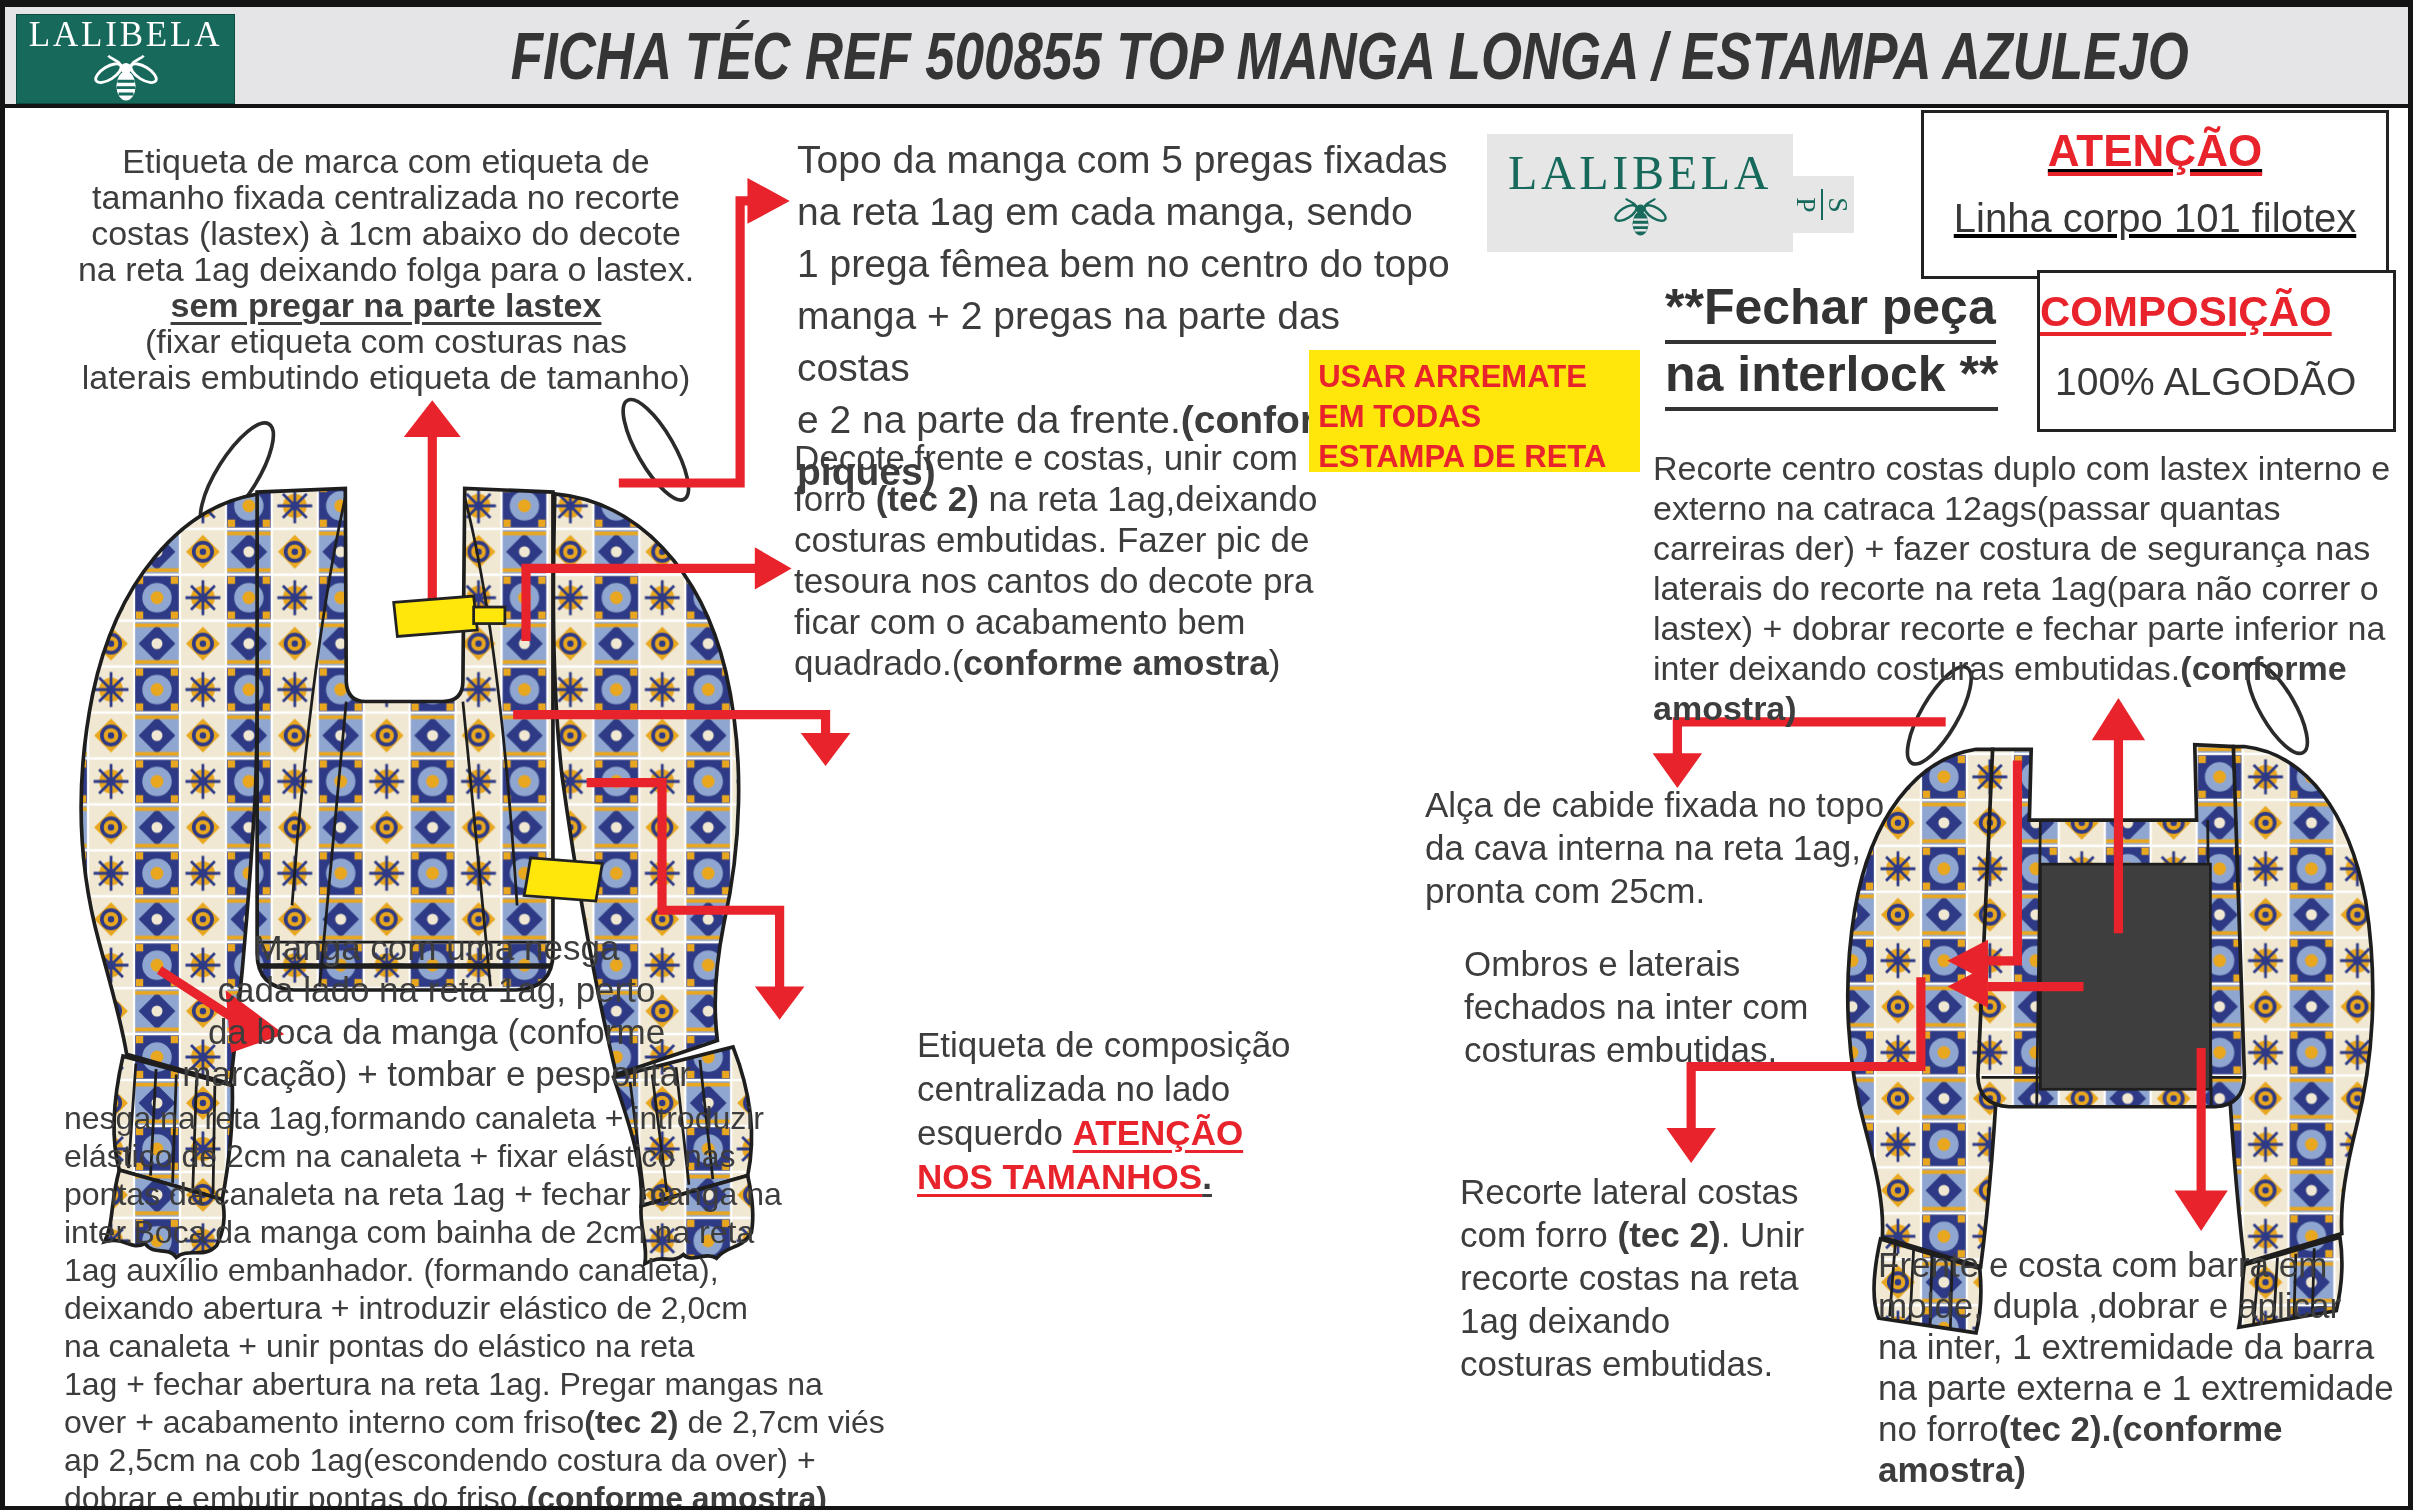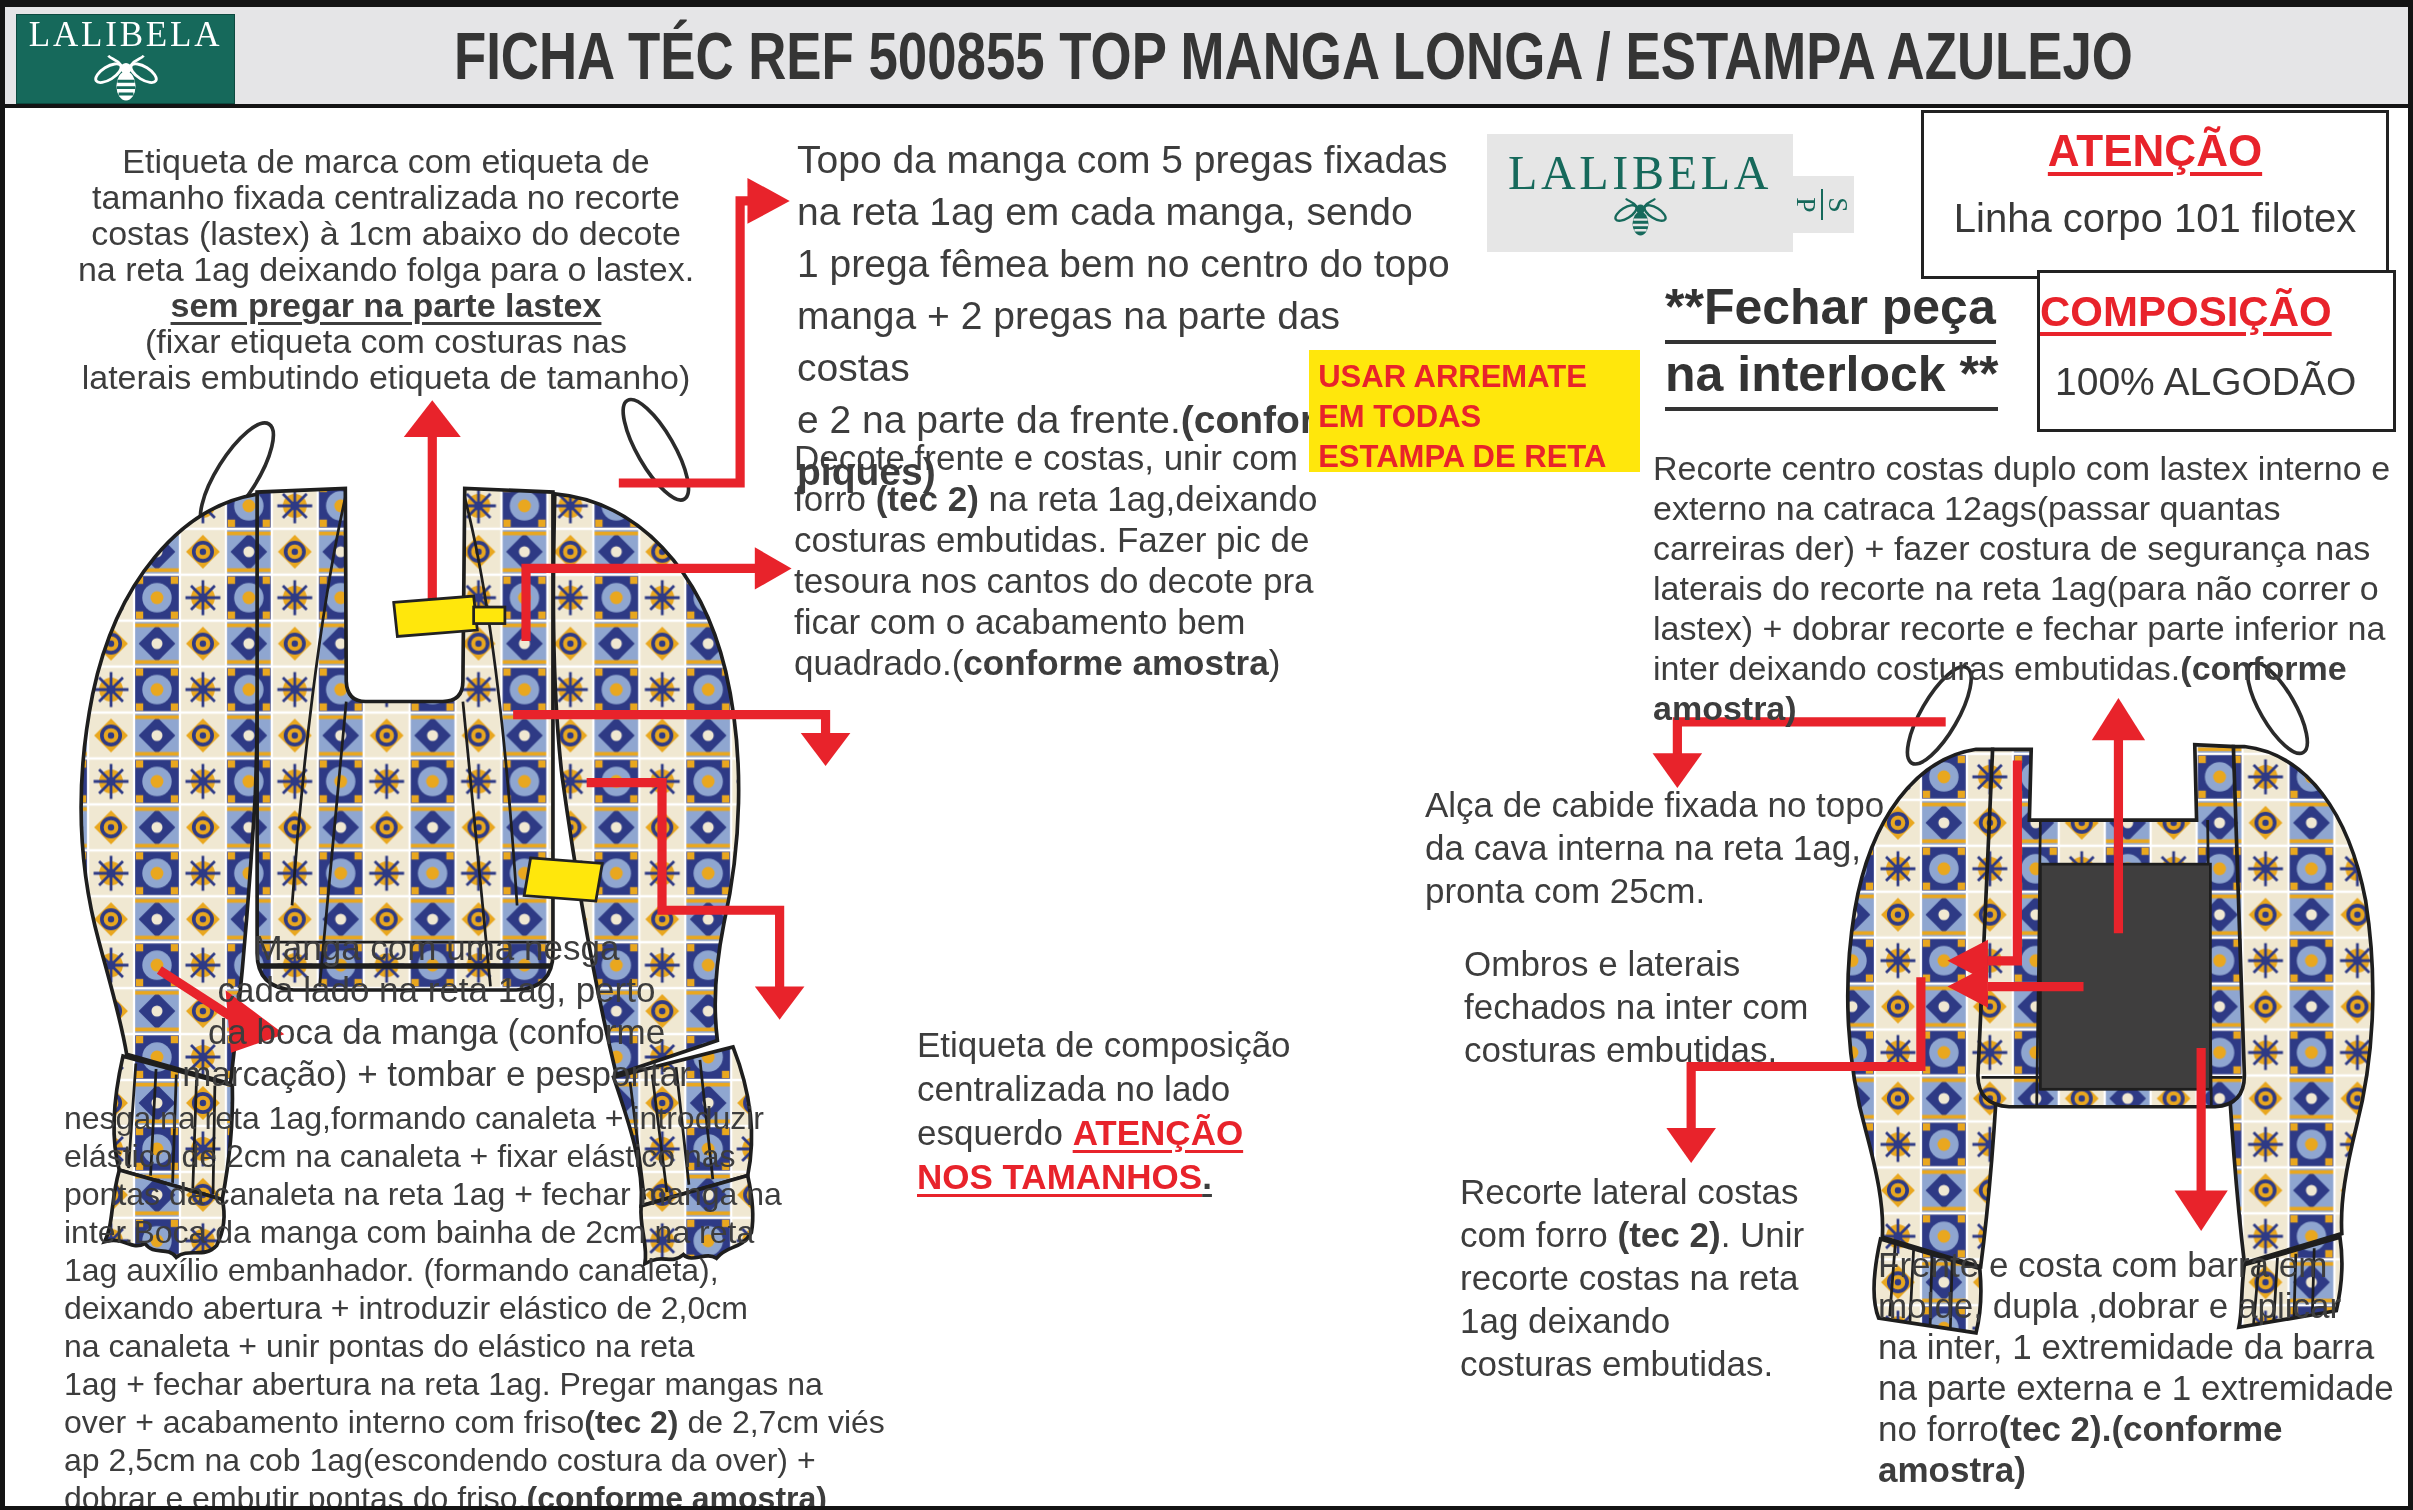--- a/index.html
+++ b/index.html
@@ -25,21 +25,21 @@
     position:absolute;left:11px;top:7.4px;width:219px;height:90px;
     background:var(--teal);border:1.8px solid #0d4a40;
     display:flex;flex-direction:column;align-items:center;justify-content:flex-start;
   }
   #logo-box .logo-text{
     font-family:"Liberation Serif",serif;color:#fff;font-size:35px;letter-spacing:2.8px;
     line-height:1.05;margin-top:1.8px;
   }
   #page-title{
     position:absolute;left:239px;right:9.2px;top:0;height:98px;
-    display:flex;align-items:center;justify-content:flex-start;
+    display:flex;align-items:center;justify-content:flex-end;font-style:italic;
   }
   #page-title span{
     font-size:66px;font-weight:bold;color:#353535;white-space:nowrap;
     transform:scaleX(0.8);letter-spacing:0px;
   }
   
   .note{
     position:absolute;color:var(--ink);white-space:pre-line;z-index:6;
   }
   .note .b{font-weight:bold}
@@ -64,21 +64,21 @@
   #ps-tab .ps-div{width:1.8px;height:31px;background:var(--teal)}
   
   .spec-box{
     position:absolute;background:#fff;border:3.7px solid #222;z-index:6;text-align:center;
   }
   .spec-title{
     color:var(--red);font-weight:bold;
     text-decoration:underline;text-decoration-thickness:3.7px;text-underline-offset:6.4px;
   }
   .spec-body{color:#383838;}
-  #atencao-box{left:1916px;top:105px;width:468px;height:169px;padding-top:13px;}
+  #atencao-box{left:1916px;top:105px;width:468px;height:169px;padding-top:13px;text-decoration:underline;}
   #atencao-box .spec-title{font-size:44px;}
   #atencao-box .spec-body{font-size:40px;margin-top:20px;}
   #composicao-box{left:2032px;top:265px;width:359px;height:162px;padding-top:14.7px;text-align:left;}
   #composicao-box .spec-title{font-size:42px;}
   #composicao-box .spec-body{font-size:39px;margin-top:24px;margin-left:15px;}
   #fechar-peca{
     position:absolute;left:1660px;top:272px;width:386px;z-index:6;color:#333;
     font-size:50px;font-weight:bold;line-height:1.22;
   }
   #fechar-peca span{display:inline-block;border-bottom:4.6px solid #333;padding-bottom:1.8px;}

